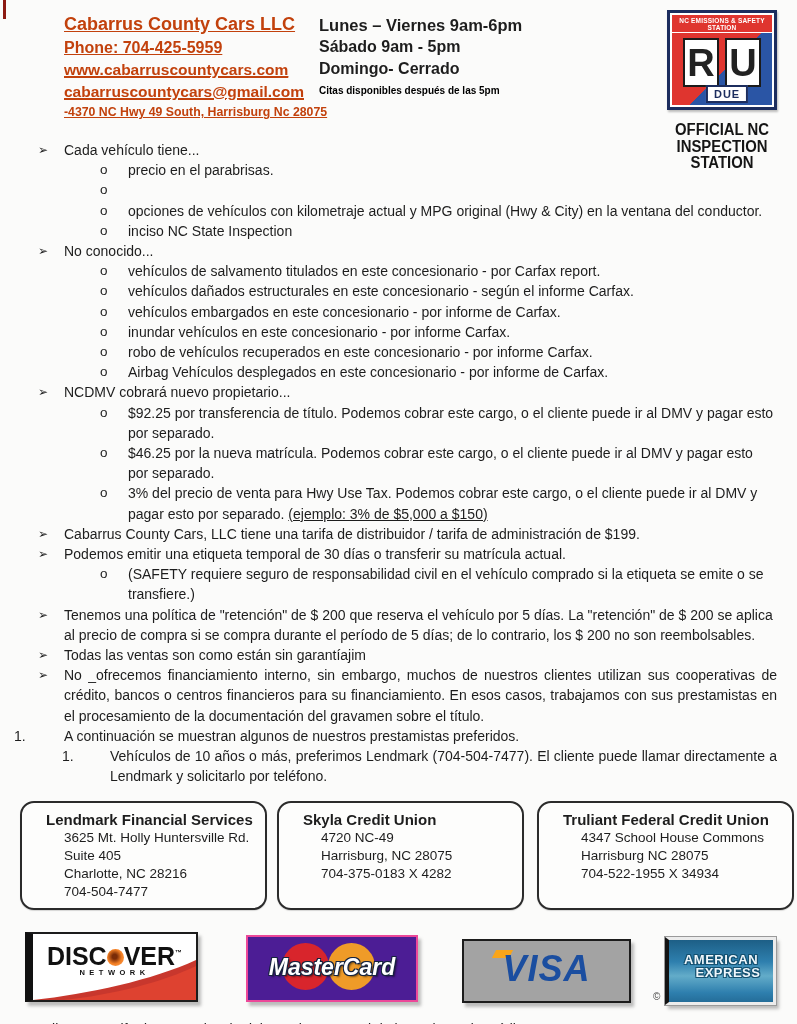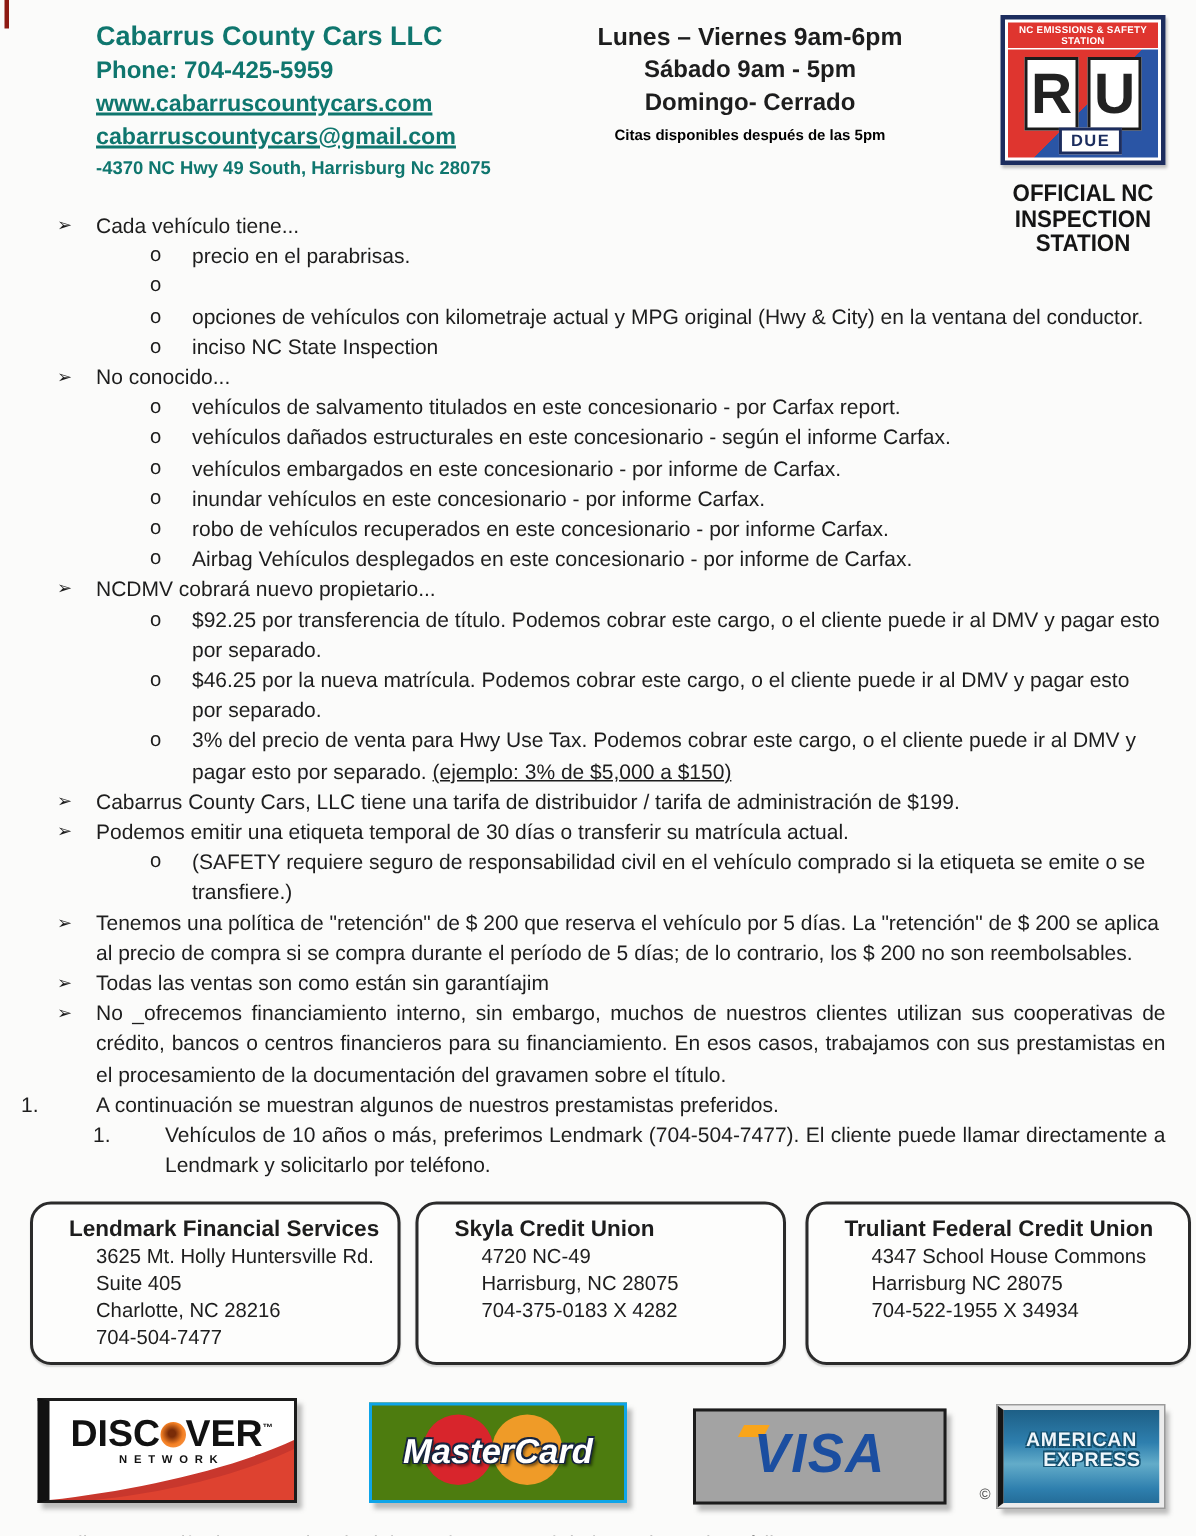--- a/index.html
+++ b/index.html
@@ -5,26 +5,26 @@
   html,body{margin:0;padding:0;}
   body{
     width:797px;height:1024px;position:relative;overflow:hidden;
     background:#fbfbfa;color:#1d1d1d;
     font-family:"Liberation Sans", sans-serif;
   }
   .scan-mark{position:absolute;left:3px;top:0;width:3px;height:19px;background:#8d1a12;}
 
   
   .header{position:relative;height:138px;}
-  .company{position:absolute;left:64px;top:14px;color:#0f766e;}
+  .company{position:absolute;left:64px;top:14px;color:#c2410c;text-decoration:underline;}
   .company .name{font-size:18px;font-weight:bold;margin-bottom:4px;}
   .company .phone{font-size:16px;font-weight:bold;margin-bottom:4px;}
   .company .link{font-size:15.5px;font-weight:bold;text-decoration:underline;text-decoration-thickness:2px;margin-bottom:4px;cursor:pointer;}
   .company .addr{font-size:12.3px;font-weight:bold;margin-top:2px;}
-  .hours{position:absolute;left:330px;top:14px;width:340px;text-align:center;font-weight:bold;}
+  .hours{position:absolute;left:319px;top:14px;width:340px;font-weight:bold;}
   .hours .h1{font-size:16.5px;line-height:22px;}
   .hours .h2,.hours .h3{font-size:16px;line-height:22px;}
   .hours .h4{font-size:10px;line-height:22px;color:#000000;}
 
   
   .badge{position:absolute;right:16px;top:10px;width:118px;text-align:center;}
   .ru-outer{width:100px;margin:0 auto;border:3px solid #1c2d5e;background:#fff;padding:2px;box-shadow:1px 2px 2px rgba(0,0,0,.25);}
   .ru-banner{background:#df352f;color:#fff;font-size:6.5px;font-weight:bold;letter-spacing:.2px;padding:2px 0 1px;}
   .ru-main{height:72px;position:relative;margin-top:1px;
     background:linear-gradient(135deg,#df352f 0%,#df352f 52%,#2a55a5 52%,#2a55a5 100%);}
@@ -65,21 +65,21 @@
 
   .discover{width:163px;height:66px;background:#fff;border:2px solid #1c1c1c;border-left:8px solid #111;
     margin-right:48px;overflow:hidden;text-align:center;}
   .disc-word{font-size:25px;font-weight:800;color:#111;letter-spacing:0;margin-top:6px;line-height:26px;white-space:nowrap;}
   .disc-ball{display:inline-block;width:17px;height:17px;border-radius:50%;vertical-align:-1px;
     background:radial-gradient(circle at 45% 45%, #7a2c08 0 18%, #f48024 55%, #f9a25a 100%);}
   .disc-tm{font-size:7px;vertical-align:10px;font-weight:700;}
   .disc-net{font-size:7.5px;font-weight:700;letter-spacing:4.5px;color:#111;margin-top:-1px;}
   .disc-swoosh{position:absolute;left:0;bottom:0;width:100%;height:40px;}
 
-  .mastercard{width:168px;height:63px;background:#4d7c0f;border:2px solid #0ea5e9;margin-top:3px;margin-right:44px;overflow:hidden;}
+  .mastercard{width:168px;height:63px;background:#4c1d95;border:2px solid #ec4899;margin-top:3px;margin-right:44px;overflow:hidden;}
   .mc-circle{position:absolute;border-radius:50%;width:47px;height:47px;top:6px;}
   .mc-red{left:34px;background:#d8252c;}
   .mc-orange{left:80px;background:#ef9b28;}
   .mc-word{position:absolute;left:0;top:17px;width:100%;text-align:center;font-size:23px;font-weight:800;font-style:italic;color:#fff;
     text-shadow:1px 1px 0 #16243f,-1px -1px 0 #16243f,1px -1px 0 #16243f,-1px 1px 0 #16243f,2px 2px 2px rgba(0,0,0,.5);}
 
   .visa{width:165px;height:60px;background:#a3a3a3;border:2px solid #1c1c1c;margin-top:7px;margin-right:34px;text-align:center;overflow:hidden;}
   .visa-word{font-size:36px;font-weight:800;font-style:italic;color:#1b4ea0;letter-spacing:1px;line-height:56px;transform:scaleY(1.02);}
   .visa-flag{position:absolute;left:30px;top:9px;width:17px;height:8px;background:#f9a51a;transform:skewX(-28deg);}
 

